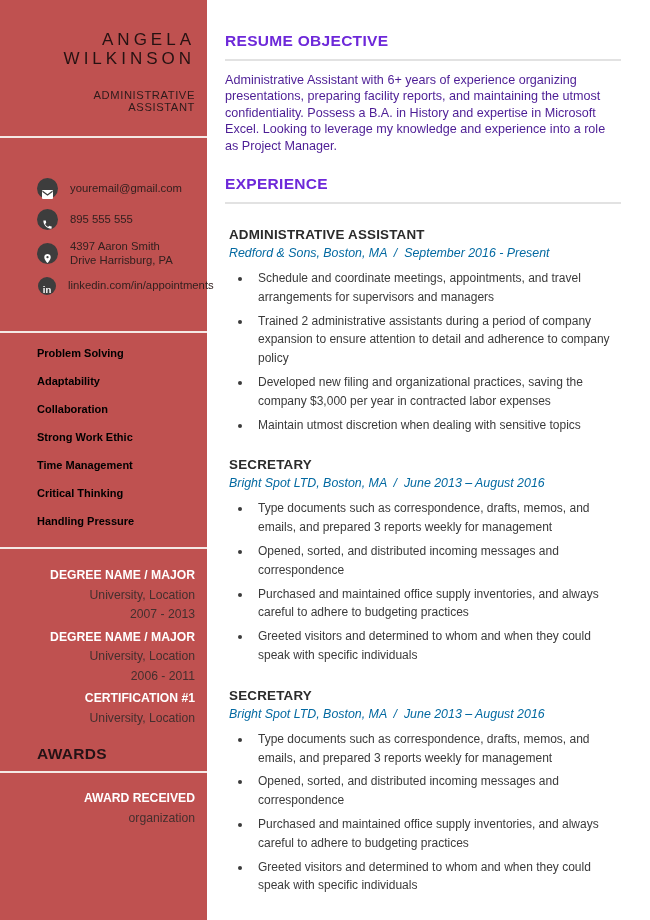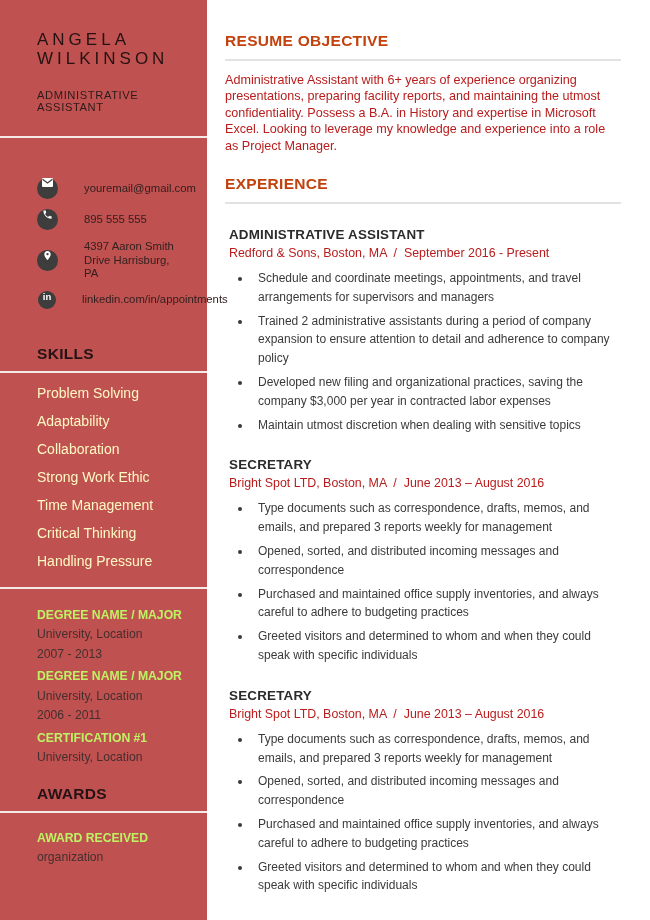--- a/index.html
+++ b/index.html
@@ -6,82 +6,83 @@
   html,body { background:#ffffff; }
   body {
     width:650px; height:920px; position:relative; overflow:hidden;
     font-family:"Liberation Sans", sans-serif;
   }
   
   .sidebar {
     position:absolute; left:0; top:0; width:207px; height:920px;
     background:#bf5150; color:#301d1d;
   }
-  .pad { padding-left:37px; padding-right:12px; }
+  .pad { padding-left:37px; padding-right:12px;text-align:right; }
   .name-block { padding-top:30px; }
   .name {
     font-size:17px; letter-spacing:4px; color:#261212;
     line-height:19px; font-weight:400;
   }
   .side-title {
     margin-top:21px; font-size:11.2px; letter-spacing:0.6px; color:#2d1a1a;
   }
   .side-rule { height:2px; background:#f4e9e5; width:100%; }
   .rule-after-name { margin-top:23px; }
 
   .contact { margin-top:40px; }
   .contact-row {
-    display:flex; align-items:center; gap:26px; margin-bottom:10px;
+    display:flex; align-items:center; gap:12px; margin-bottom:10px;
     padding-left:37px; padding-right:28px;
   }
   .icon-circle {
     width:21px; height:21px; border-radius:50%; background:#3d3d3d;
-    color:#ffffff; flex:none; display:flex; align-items:flex-start; justify-content:center;
+    color:#ffffff; flex:none; display:flex; align-items:flex-end; justify-content:center;
   }
   .icon-circle.small { width:18px; height:18px; margin-left:1px; }
   .in-glyph { font-size:9.5px; font-weight:700; color:#fff; }
   .contact-text { font-size:11.3px; color:#33201f; line-height:13.5px; }
   .side-heading {
     font-size:15.5px; font-weight:700; color:#241215; letter-spacing:0.3px;
     padding-left:37px; margin-bottom:8px;
   }
   .skills-list { list-style:none; margin-top:14px; }
   .skills-list li {
-    font-size:14px; color:#fef9c3; line-height:13px; margin-bottom:15px;
+    font-size:11px; color:#000000; line-height:13px; margin-bottom:15px;
     padding-left:37px;
+    font-weight:bold;
   }
   .edu-wrap { margin-top:17px; }
   .edu-entry { margin-bottom:3px; }
-  .edu-title { font-size:12.2px; font-weight:700; color:#bef264; line-height:19.5px; }
+  .edu-title { font-size:12.2px; font-weight:700; color:#ffffff; line-height:19.5px; }
   .edu-line { font-size:12.2px; color:#452f2e; line-height:19.5px; }
 
   .section-skills { margin-top:36px; }
   .section-education { margin-top:19px; }
   .section-awards { margin-top:17px; }
   .awards-wrap { margin-top:16px; }
 
   
   .main {
     position:absolute; left:225px; top:0; width:396px; padding-top:32px;
     color:#3a3a3a;
   }
   .main-heading {
-    font-size:15.5px; font-weight:700; color:#c2410c; letter-spacing:0.3px;
+    font-size:15.5px; font-weight:700; color:#6d28d9; letter-spacing:0.3px;
     padding-bottom:9px; border-bottom:2px solid #e2e2e2;
   }
   .objective-text {
-    margin-top:11px; font-size:12.6px; line-height:16.4px; color:#b91c1c;
+    margin-top:11px; font-size:12.6px; line-height:16.4px; color:#4c1d95;
   }
   .section-experience { margin-top:21px; }
   .job { margin-top:23px; padding-left:4px; }
   .job-title {
     font-size:13.4px; font-weight:700; color:#2b2b2b; letter-spacing:0.2px;
   }
   .job-meta {
-    margin-top:4px; font-size:12.4px; color:#b91c1c;
+    margin-top:4px; font-size:12.4px; font-style:italic; color:#0369a1;
     white-space:pre-wrap;
   }
   .job-bullets { margin-top:9px; padding-left:23px; }
   .job-bullets li {
     font-size:12px; line-height:18.8px; color:#3a3a3a;
     margin-bottom:5px; padding-left:6px;
   }
 </style>
 </head>
 <body>
@@ -130,21 +131,20 @@
 
     <div class="contact-row">
       <span class="icon-circle small">
         <span class="in-glyph">in</span>
       </span>
       <span class="contact-text">linkedin.com/in/appointments</span>
     </div>
   </div>
 
   <div class="section-skills">
-    <div class="side-heading">SKILLS</div>
     <div class="side-rule"></div>
     <ul class="skills-list">
       <li>Problem Solving</li>
       <li>Adaptability</li>
       <li>Collaboration</li>
       <li>Strong Work Ethic</li>
       <li>Time Management</li>
       <li>Critical Thinking</li>
       <li>Handling Pressure</li>
     </ul>

